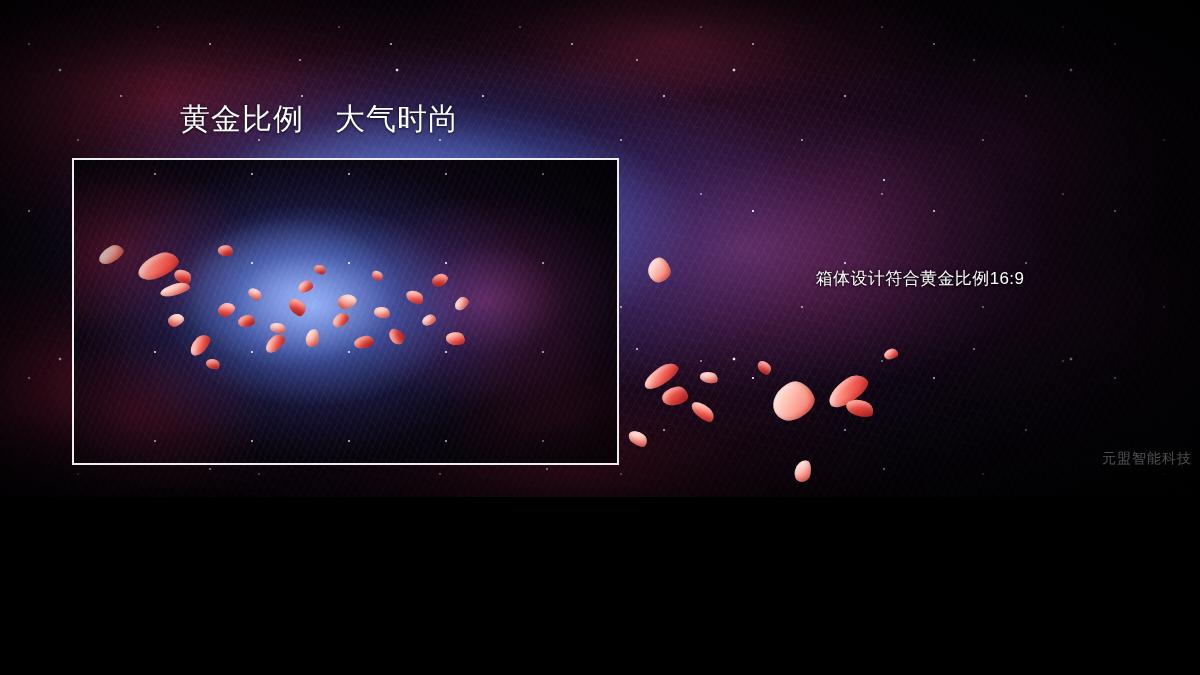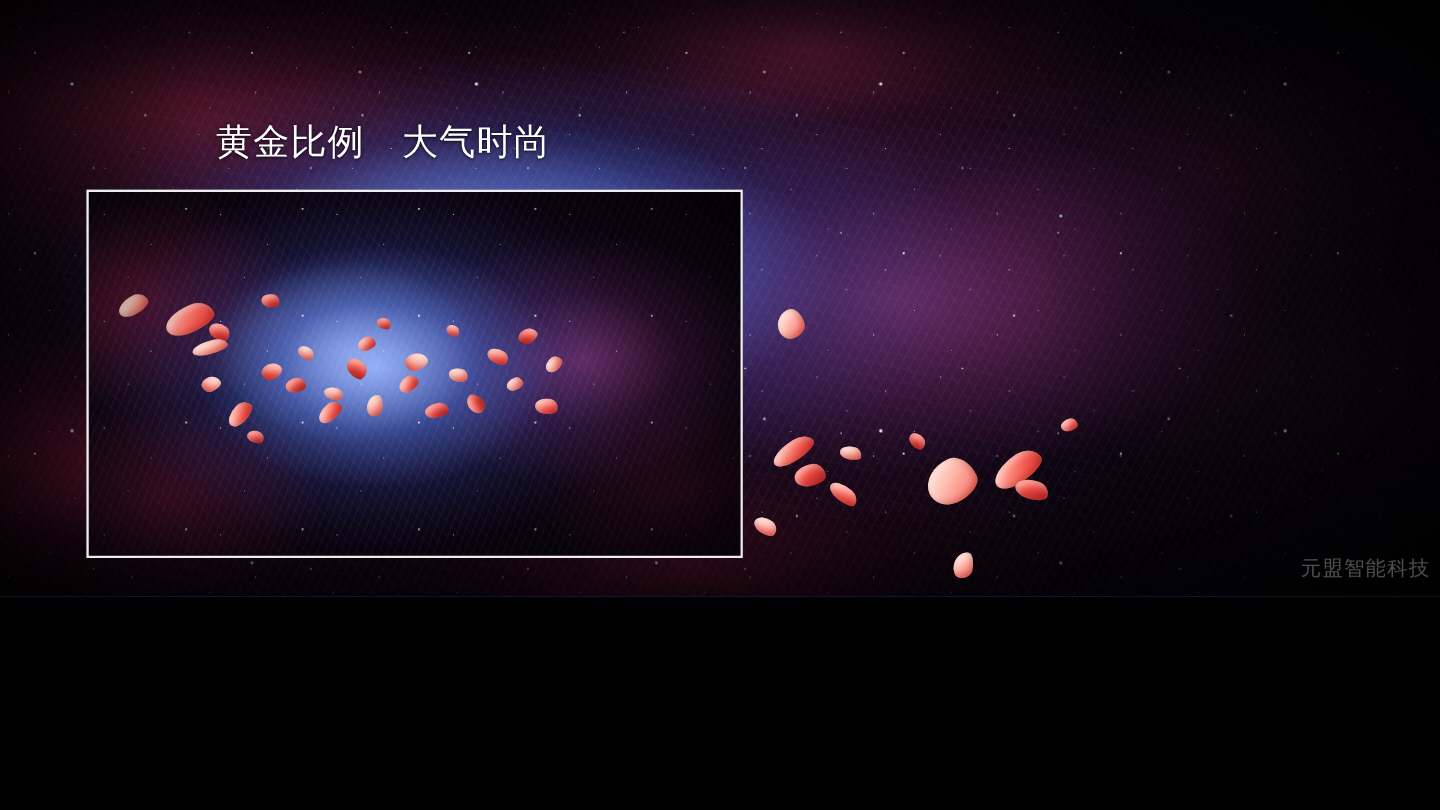--- a/index.html
+++ b/index.html
@@ -170,22 +170,22 @@
     line-height: 42px;
     color: #ffffff;
     white-space: nowrap;
     letter-spacing: .4px;
     text-shadow: 0 0 2px rgba(0,0,0,0.72), 0 1px 2px rgba(0,0,0,0.55), 0 0 6px rgba(0,0,0,0.35);
   }
 
   #watermark {
     position: absolute;
     right: 8px;
-    bottom: 12px;
-    font-size: 17px;
+    bottom: 29px;
+    font-size: 14px;
     color: rgba(255,255,255,0.30);
     letter-spacing: 1px;
     white-space: nowrap;
   }
 </style>
 </head>
 <body>
 
 <div id="stage">
 
@@ -246,17 +246,18 @@
           <div class="petal pale" style="left: 380px; top: 138px; width: 15px; height: 11px; transform: rotate(-36deg);"></div>
           <div class="petal" style="left: 114px; top: 178px; width: 24px; height: 14px; transform: rotate(-46deg);"></div>
           <div class="petal deep" style="left: 132px; top: 199px; width: 14px; height: 10px; transform: rotate(22deg);"></div>
           <div class="petal pale" style="left: 96px; top: 152px; width: 12px; height: 16px; transform: rotate(66deg);"></div>
         </div>
       <div id="frame-vignette"></div>
     </div>
   </div>
 
   <div id="body-copy">
+    <div class="line">箱体设计符合黄金比例16:9</div>
   </div>
 
   <div id="watermark">元盟智能科技</div>
 
 </div>
 
 </body></html>

